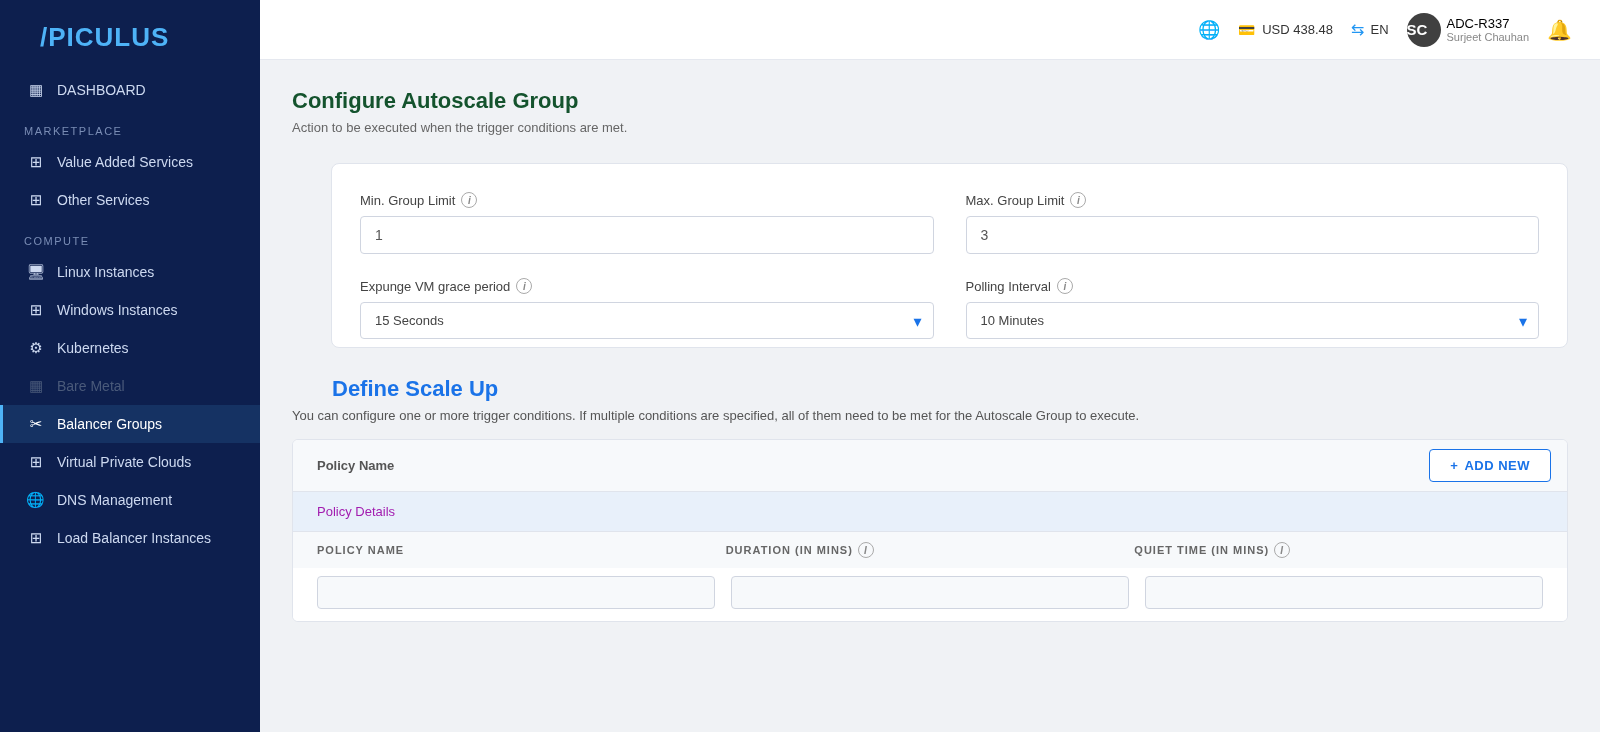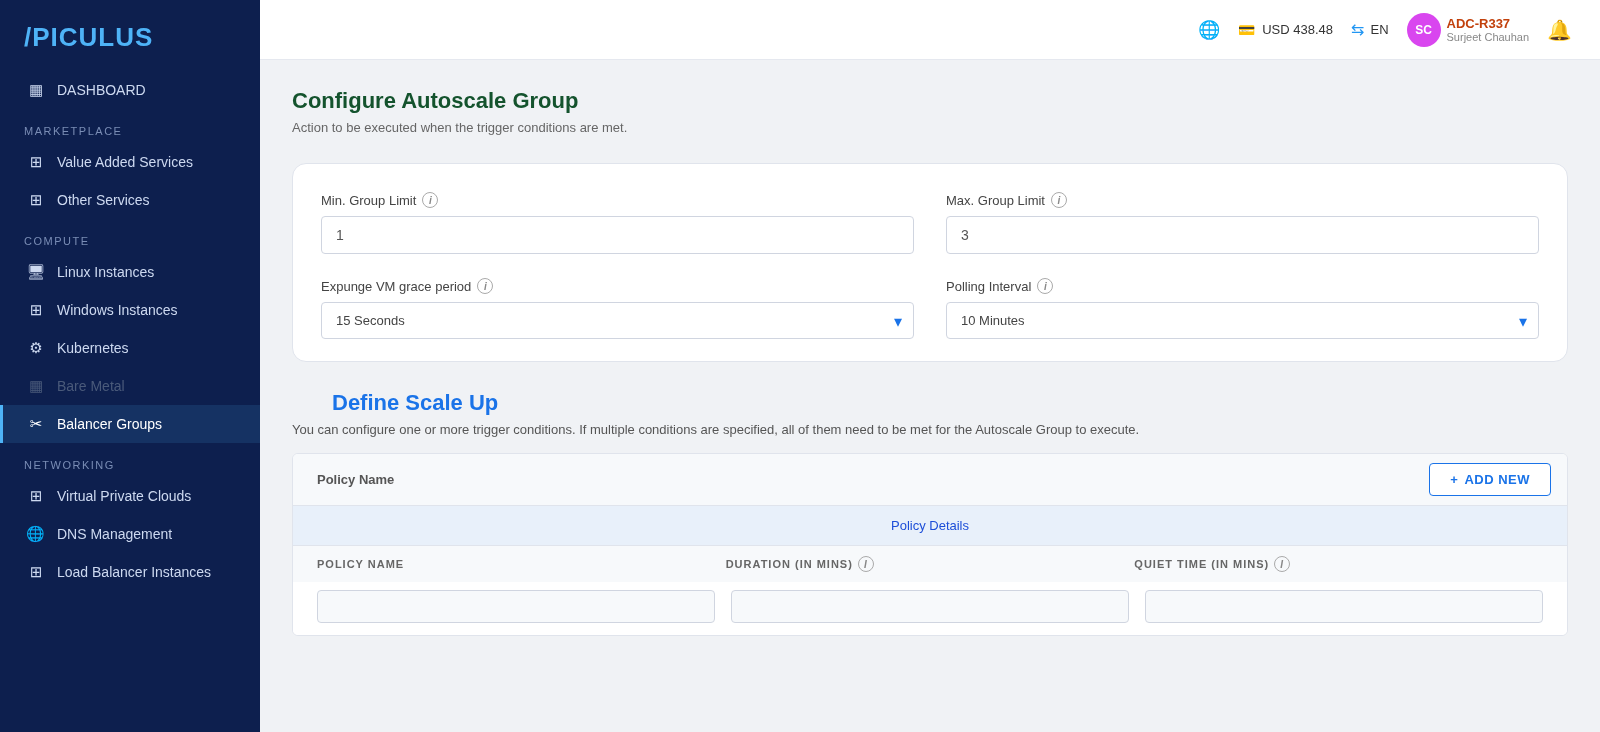--- a/index.html
+++ b/index.html
@@ -10,21 +10,21 @@
       width: 260px;
       min-width: 260px;
       background: #0d1f4e;
       color: #fff;
       display: flex;
       flex-direction: column;
       height: 732px;
       overflow-y: auto;
     }
     .sidebar-logo {
-      padding: 22px 24px 18px;
+      padding: 22px 40px 18px;
       font-size: 26px;
       font-weight: 900;
       letter-spacing: 1px;
       color: #fff;
     }
     .sidebar-logo span { color: #4eb3f7; }
     .sidebar-section-label {
       font-size: 11px;
       color: #7a8db5;
       letter-spacing: 1.5px;
@@ -62,26 +62,26 @@
       display: flex;
       align-items: center;
       gap: 6px;
       font-size: 13px;
       color: #333;
       cursor: pointer;
     }
     .topbar-icon { color: #2196f3; font-size: 18px; }
     .topbar-avatar {
       width: 34px; height: 34px;
-      background: #d946ef;
+      background: #404040;
       border-radius: 50%;
-      display: flex; align-items: center; justify-content: center;
-      color: #fff; font-size: 12px; font-weight: 700;
-    }
-    .topbar-user { font-size: 13px; font-weight: 700; color: #c2410c; }
+      display: flex; align-items: center; 
+      color: #fff; font-size: 15px; font-weight: 700;
+    }
+    .topbar-user { font-size: 13px; font-weight: 400; color: #000000; }
     .topbar-user-sub { font-size: 11px; color: #888; }
     .bell-icon { font-size: 20px; color: #2196f3; }
 
     
     .main-wrapper {
       flex: 1;
       display: flex;
       flex-direction: column;
       overflow: hidden;
     }
@@ -102,23 +102,24 @@
     .section-subtitle {
       font-size: 13px;
       color: #666;
       margin-bottom: 28px;
     }
 
     
     .card {
       background: #fff;
       border: 1px solid #e0e4ec;
-      border-radius: 14px;
-      padding: 28px 28px 22px;
+      border-radius: 8px;
+      padding: 28px 28px 8px;
       margin-bottom: 28px;
+      margin-left: 39px;
     }
 
     
     .form-row {
       display: flex;
       gap: 32px;
       margin-bottom: 24px;
     }
     .form-row:last-child { margin-bottom: 0; }
     .form-group {
@@ -225,23 +226,22 @@
       cursor: pointer;
       display: flex;
       align-items: center;
       gap: 6px;
       letter-spacing: 0.5px;
     }
     .policy-details-row {
       background: #e8f0fa;
       padding: 12px 24px;
       font-size: 13px;
-      color: #1d4ed8;
+      color: #a21caf;
       font-weight: 500;
-      text-align: center;
     }
     .table-columns-row {
       display: flex;
       background: #f7f9fb;
       border-top: 1px solid #e0e4ec;
       padding: 10px 24px;
     }
     .table-col-header {
       flex: 1;
       font-size: 11px;
@@ -309,21 +309,20 @@
   </div>
   <div class="sidebar-item disabled">
     <span class="sidebar-icon">▦</span>
     <span>Bare Metal</span>
   </div>
   <div class="sidebar-item active">
     <span class="sidebar-icon">✂</span>
     <span>Balancer Groups</span>
   </div>
 
-  <div class="sidebar-section-label">NETWORKING</div>
 
   <div class="sidebar-item">
     <span class="sidebar-icon">⊞</span>
     <span>Virtual Private Clouds</span>
   </div>
   <div class="sidebar-item">
     <span class="sidebar-icon">🌐</span>
     <span>DNS Management</span>
   </div>
   <div class="sidebar-item">

